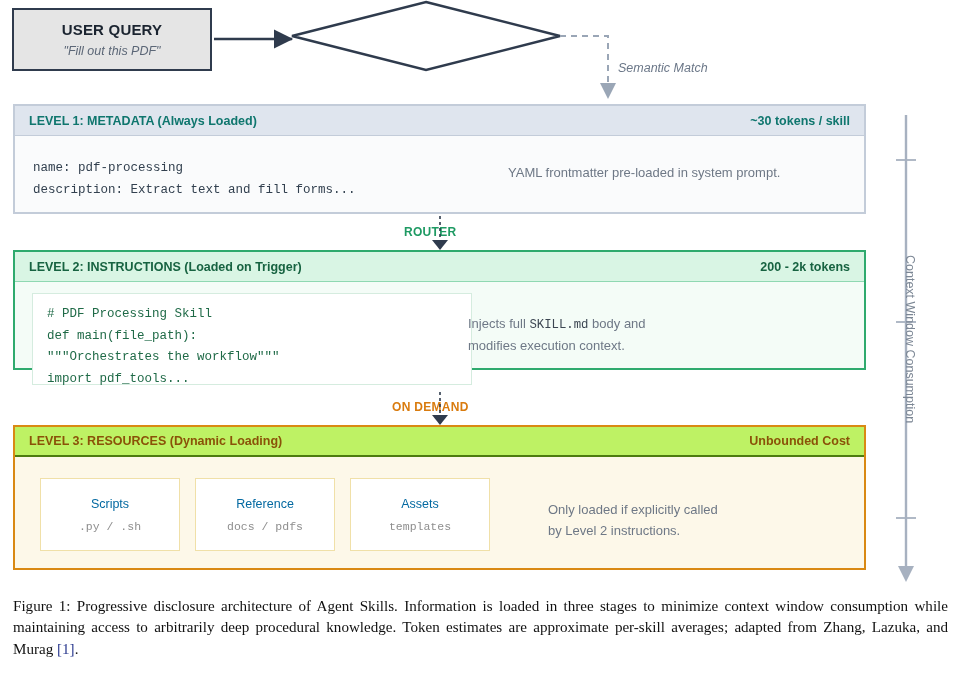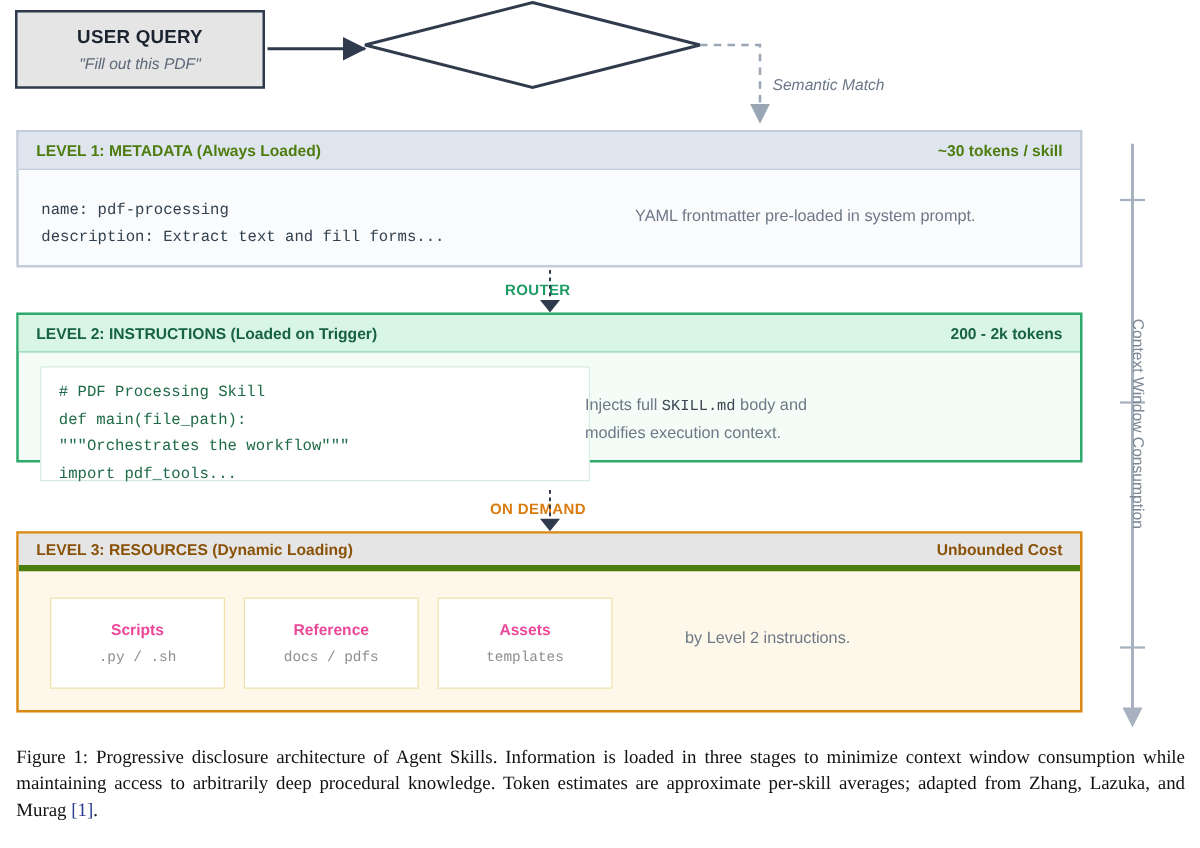--- a/index.html
+++ b/index.html
@@ -69,21 +69,21 @@
     position: relative;
     box-sizing: border-box;
     display: flex; align-items: center;
   }
 
   
   #level1 {
     left: 13px; top: 104px; width: 853px; height: 110px;
     border-color: #c3ccd9; background: #fafbfc;
   }
-  #level1 .level-head { background: #dfe5ee; color: #4d7c0f; border-bottom: 1px solid #c3ccd9; }
+  #level1 .level-head { background: #dfe5ee; color: #0f766e; border-bottom: 1px solid #c3ccd9; }
   #level1 .level-body { height: 88px; padding: 0 18px; }
 
   .code-plain {
     font-family: "Liberation Mono", monospace;
     font-size: 12.5px; line-height: 1.75; color: #32404f;
     white-space: pre;
   }
   .note-text {
     font-size: 13px; line-height: 1.65; color: #6e7886;
   }
@@ -108,33 +108,33 @@
     font-family: "Liberation Mono", monospace;
     font-size: 12.5px; line-height: 1.72; color: #1f6a47;
     white-space: pre;
   }
 
   
   #level3 {
     left: 13px; top: 425px; width: 853px; height: 145px;
     border-color: #d98914; background: #fdf8e9;
   }
-  #level3 .level-head { background: #e5e5e5; color: #8a5208; border-bottom: 5px solid #4d7c0f; }
+  #level3 .level-head { background: #bef264; color: #8a5208; border-bottom: 2px solid #4d7c0f; }
   #level3 .level-body { height: 113px; padding: 0 18px; }
 
   .res-cards { position: absolute; left: 40px; top: 478px; display: flex; gap: 15px; }
   .res-card {
     width: 140px; height: 73px;
     background: #ffffff;
     border: 1px solid #f0e0a8;
     box-sizing: border-box;
     display: flex; flex-direction: column;
     align-items: center; justify-content: center;
   }
-  .res-title { font-size: 12.5px; font-weight: bold; color: #ec4899; }
+  .res-title { font-size: 12.5px; font-weight: normal; color: #0369a1; }
   .res-sub {
     margin-top: 9px;
     font-family: "Liberation Mono", monospace;
     font-size: 11.5px; color: #8e8e8e;
   }
 
   .side-note { position: absolute; }
   #l1-note { left: 508px; top: 162px; }
   #l2-note { left: 468px; top: 313px; }
   #l3-note { left: 548px; top: 499px; }
@@ -231,20 +231,21 @@
     <div class="res-card">
       <div class="res-title">Reference</div>
       <div class="res-sub">docs / pdfs</div>
     </div>
     <div class="res-card">
       <div class="res-title">Assets</div>
       <div class="res-sub">templates</div>
     </div>
   </div>
   <div class="side-note note-text" id="l3-note">
+    <div>Only loaded if explicitly called</div>
     <div>by Level 2 instructions.</div>
   </div>
 
   <svg class="overlay" viewBox="0 0 960 678">
     <defs>
       <marker id="arrowDark" markerWidth="9" markerHeight="9" refX="7.5" refY="4" orient="auto">
         <path d="M0,0 L8,4 L0,8 z" fill="#2f3b4d"></path>
       </marker>
       <marker id="arrowGray" markerWidth="9" markerHeight="9" refX="7.5" refY="4" orient="auto">
         <path d="M0,0 L8,4 L0,8 z" fill="#9aa6b6"></path>

